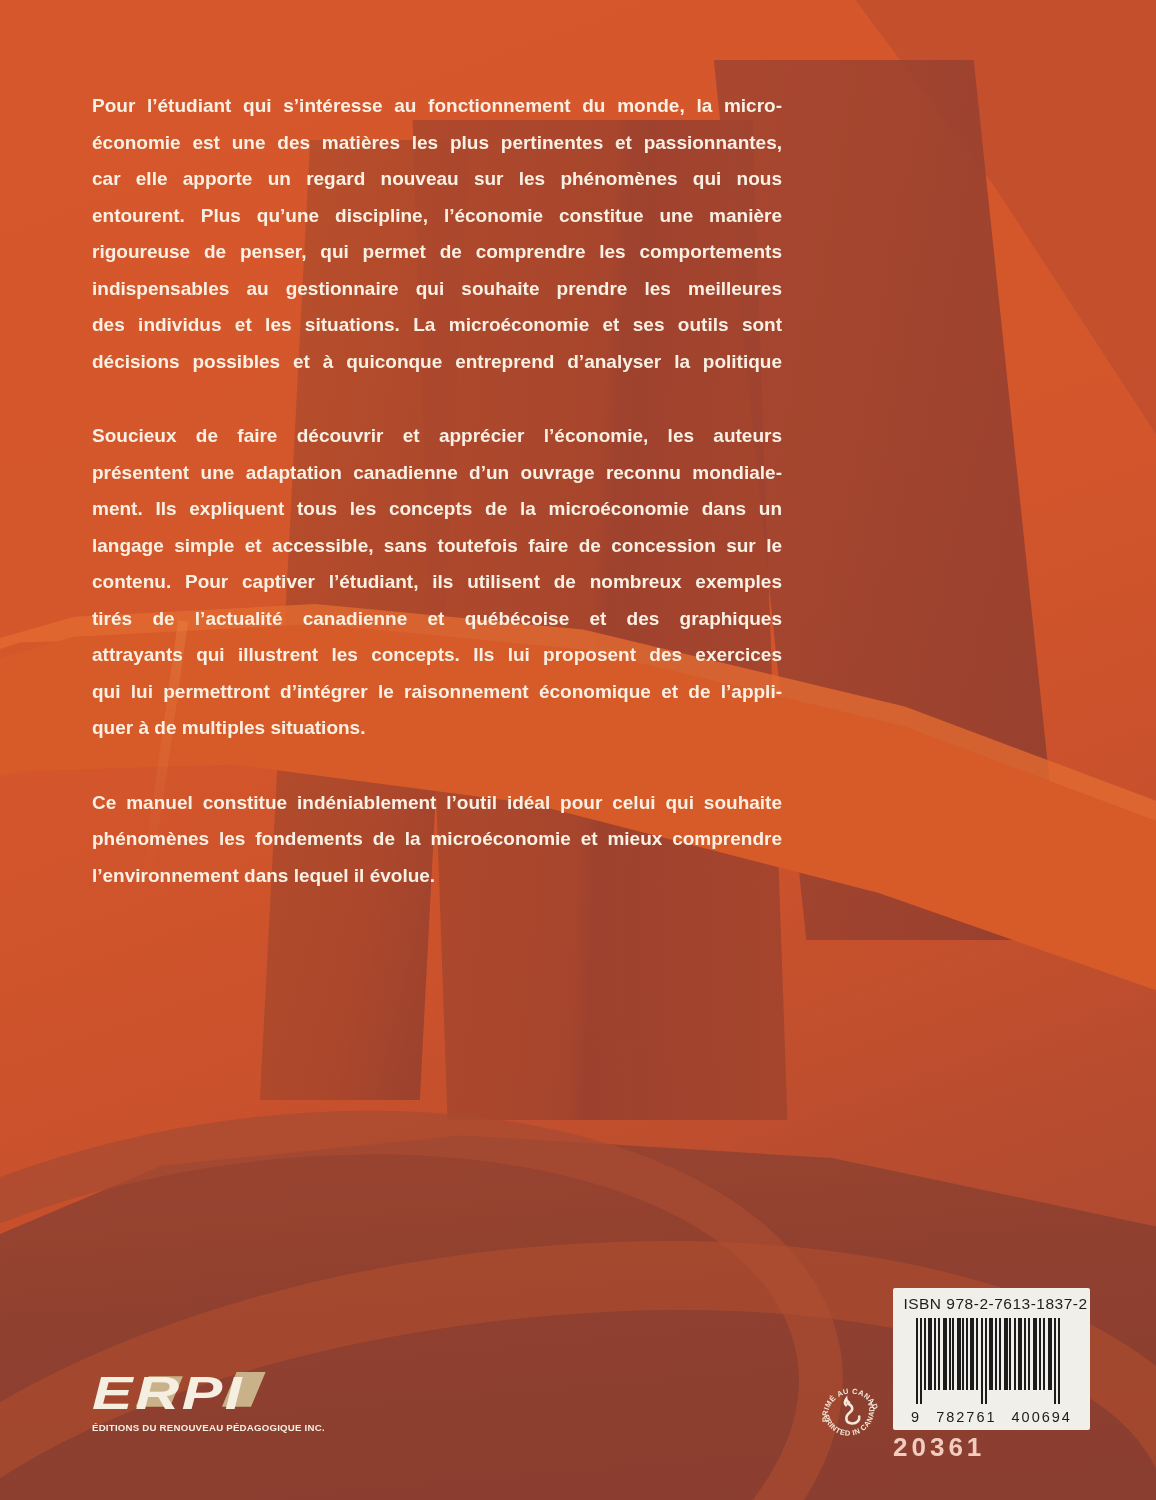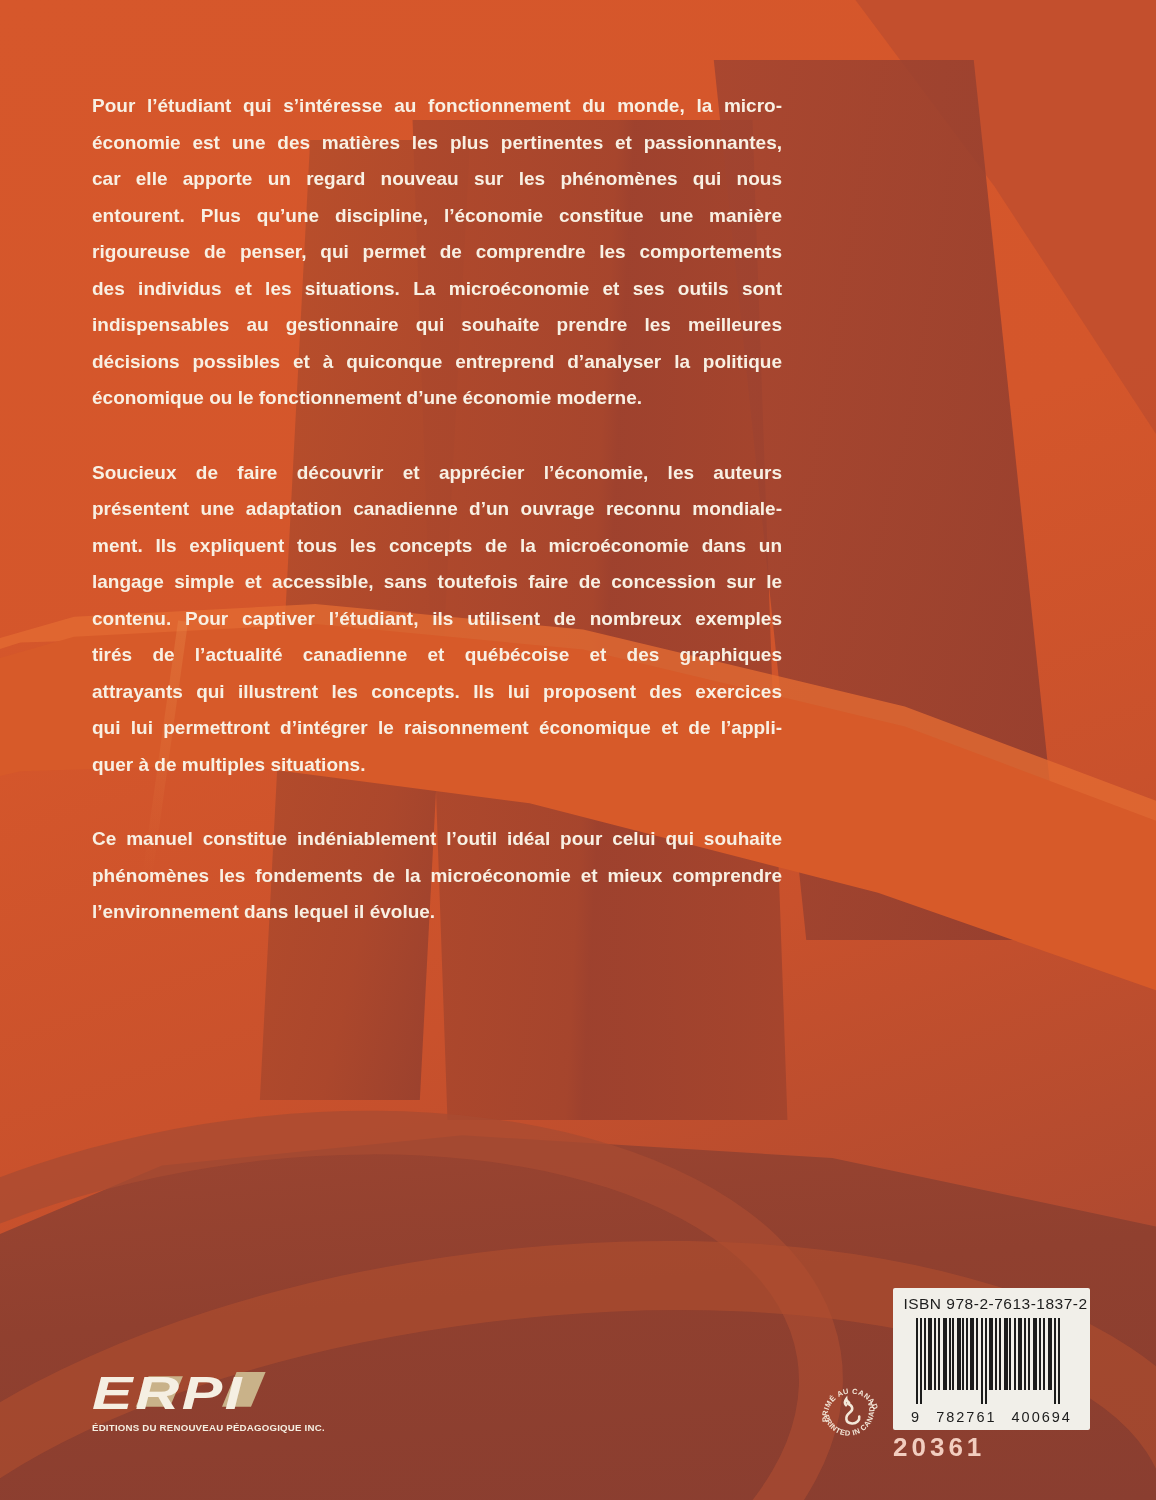--- a/index.html
+++ b/index.html
@@ -175,24 +175,23 @@
   <div class="shape sh-ring2"></div>
   <div class="shape sh-streak"></div>
 
   <div class="textblock">
     <div class="para">
         <div class="line">Pour l’étudiant qui s’intéresse au fonctionnement du monde, la micro-</div>
         <div class="line">économie est une des matières les plus pertinentes et passionnantes,</div>
         <div class="line">car elle apporte un regard nouveau sur les phénomènes qui nous</div>
         <div class="line">entourent. Plus qu’une discipline, l’économie constitue une manière</div>
         <div class="line">rigoureuse de penser, qui permet de comprendre les comportements</div>
+        <div class="line">indispensables au gestionnaire qui souhaite prendre les meilleures</div>
         <div class="line">des individus et les situations. La microéconomie et ses outils sont</div>
-        <div class="line">indispensables au gestionnaire qui souhaite prendre les meilleures</div>
         <div class="line">décisions possibles et à quiconque entreprend d’analyser la politique</div>
-        <div class="line last">économique ou le fonctionnement d’une économie moderne.</div>
       </div>
     <div class="para">
         <div class="line">Soucieux de faire découvrir et apprécier l’économie, les auteurs</div>
         <div class="line">présentent une adaptation canadienne d’un ouvrage reconnu mondiale-</div>
         <div class="line">ment. Ils expliquent tous les concepts de la microéconomie dans un</div>
         <div class="line">langage simple et accessible, sans toutefois faire de concession sur le</div>
         <div class="line">contenu. Pour captiver l’étudiant, ils utilisent de nombreux exemples</div>
         <div class="line">tirés de l’actualité canadienne et québécoise et des graphiques</div>
         <div class="line">attrayants qui illustrent les concepts. Ils lui proposent des exercices</div>
         <div class="line">qui lui permettront d’intégrer le raisonnement économique et de l’appli-</div>

